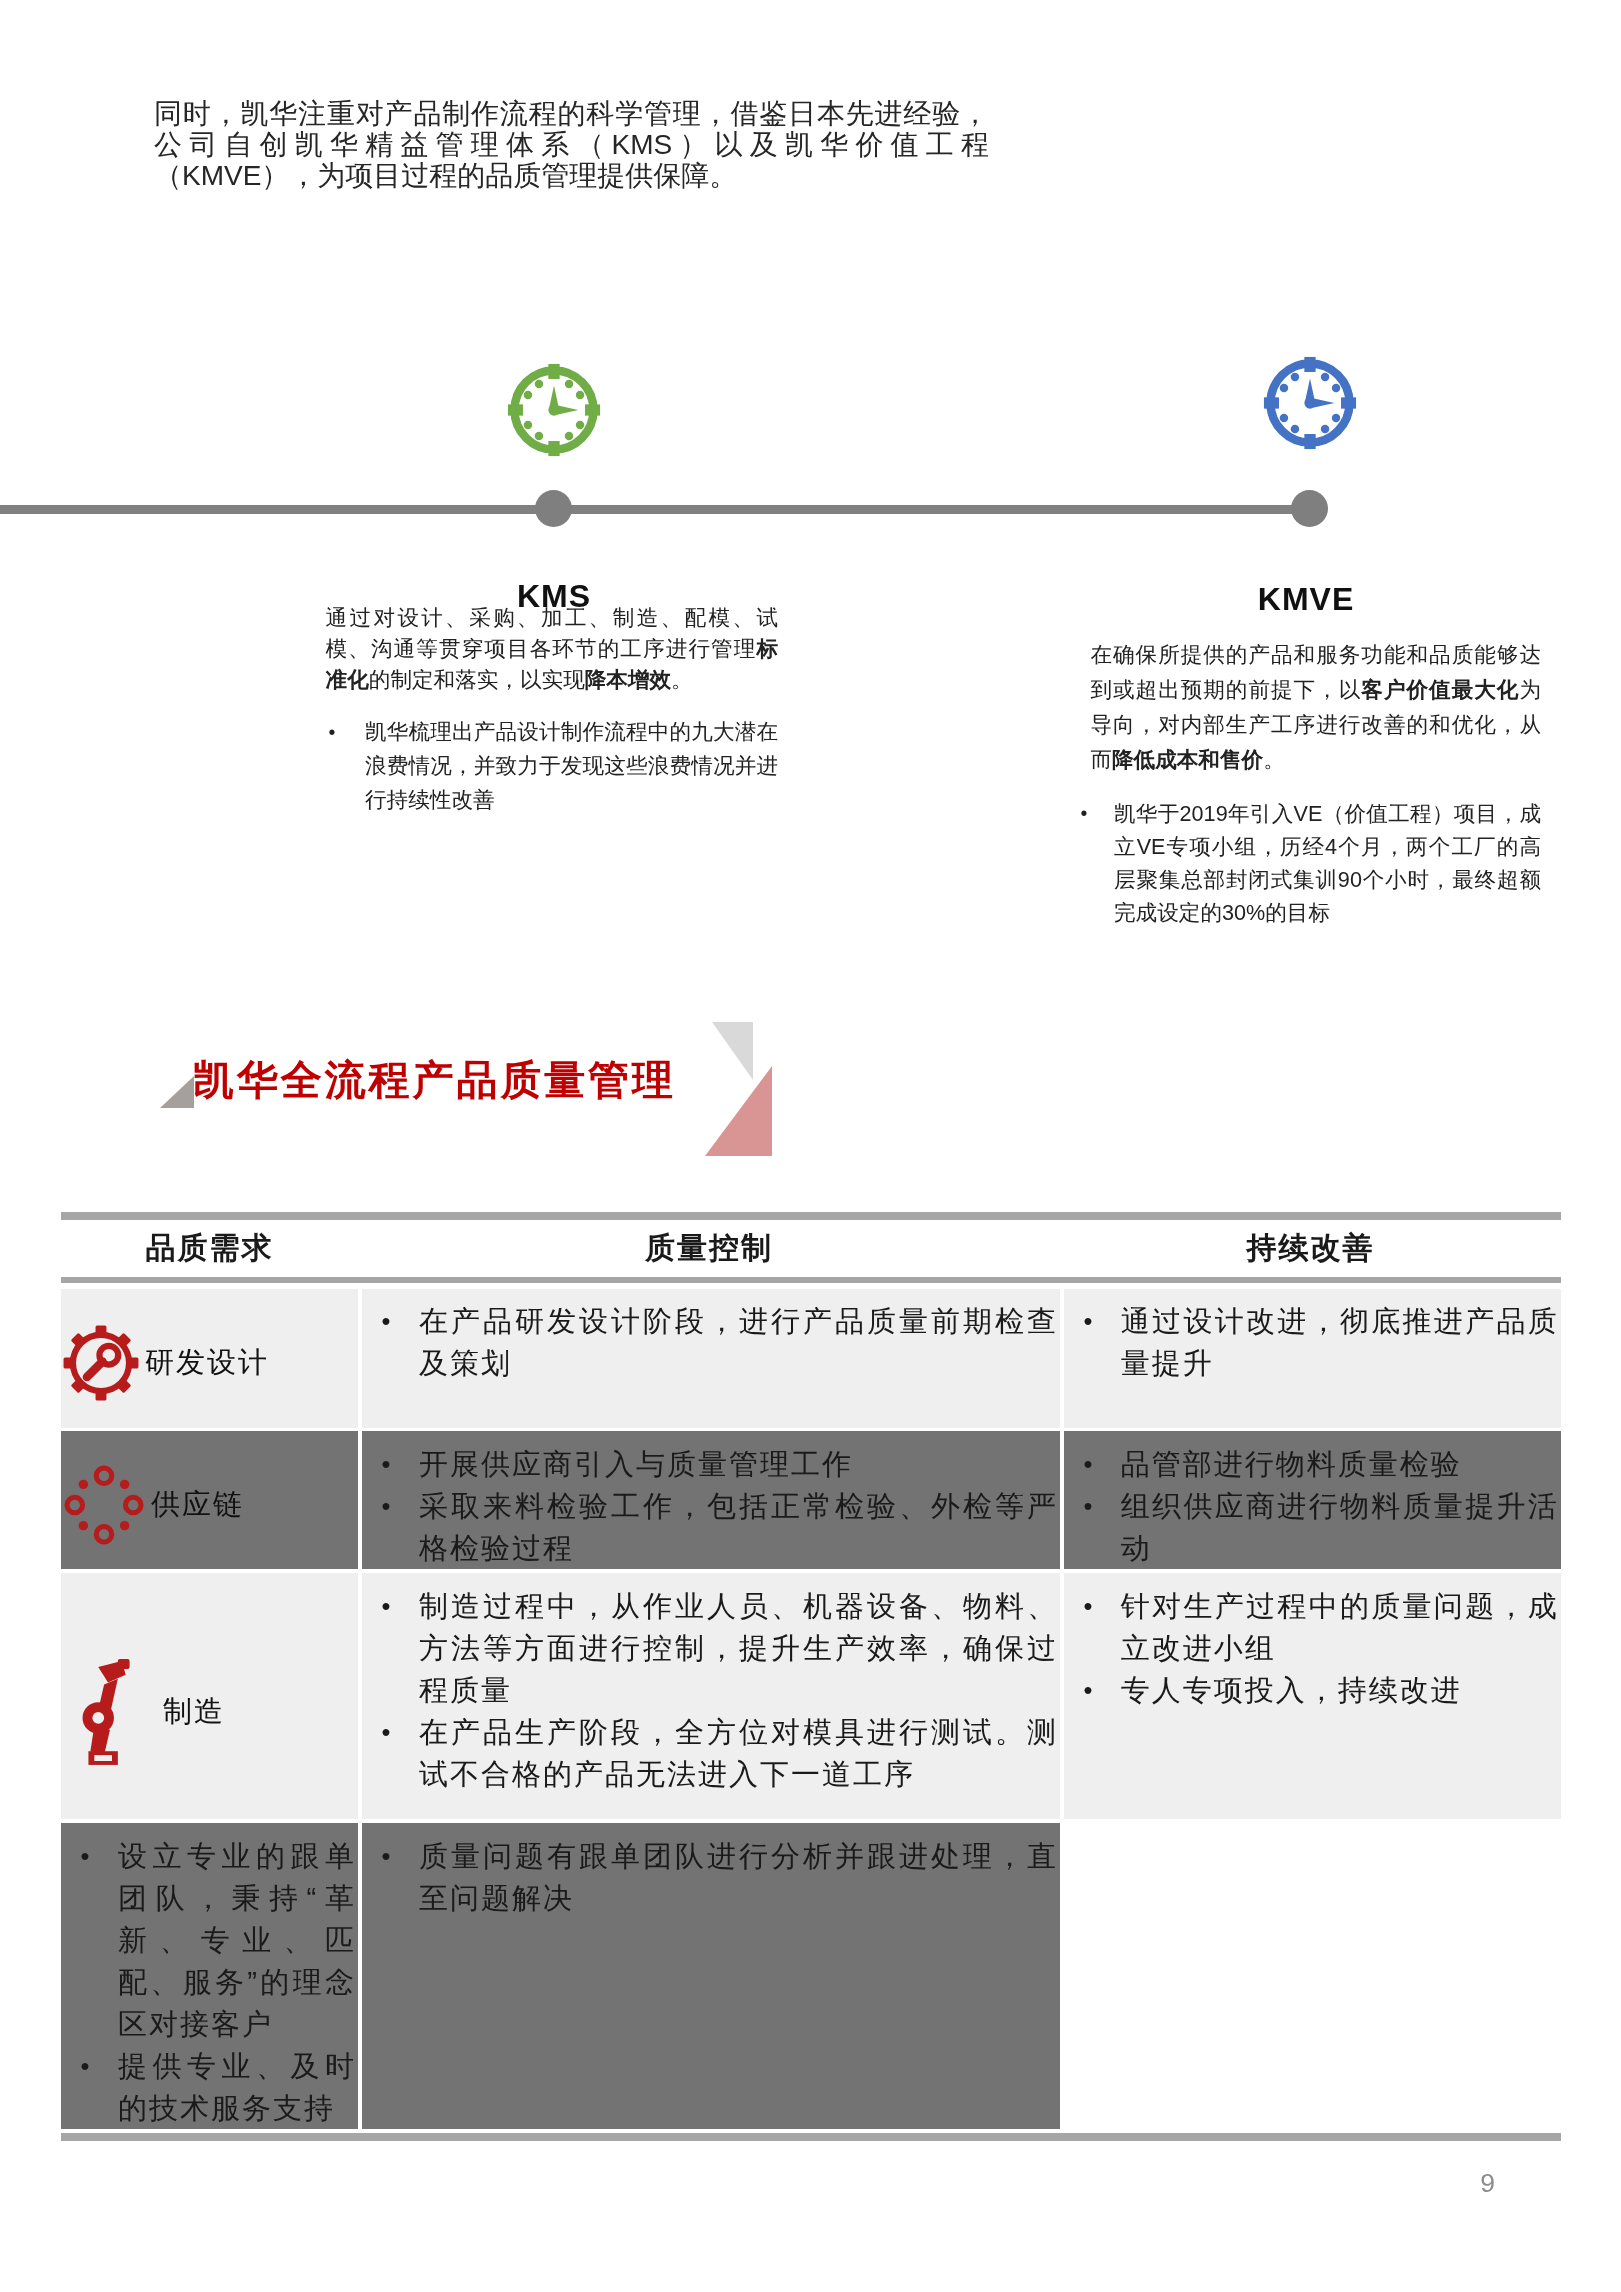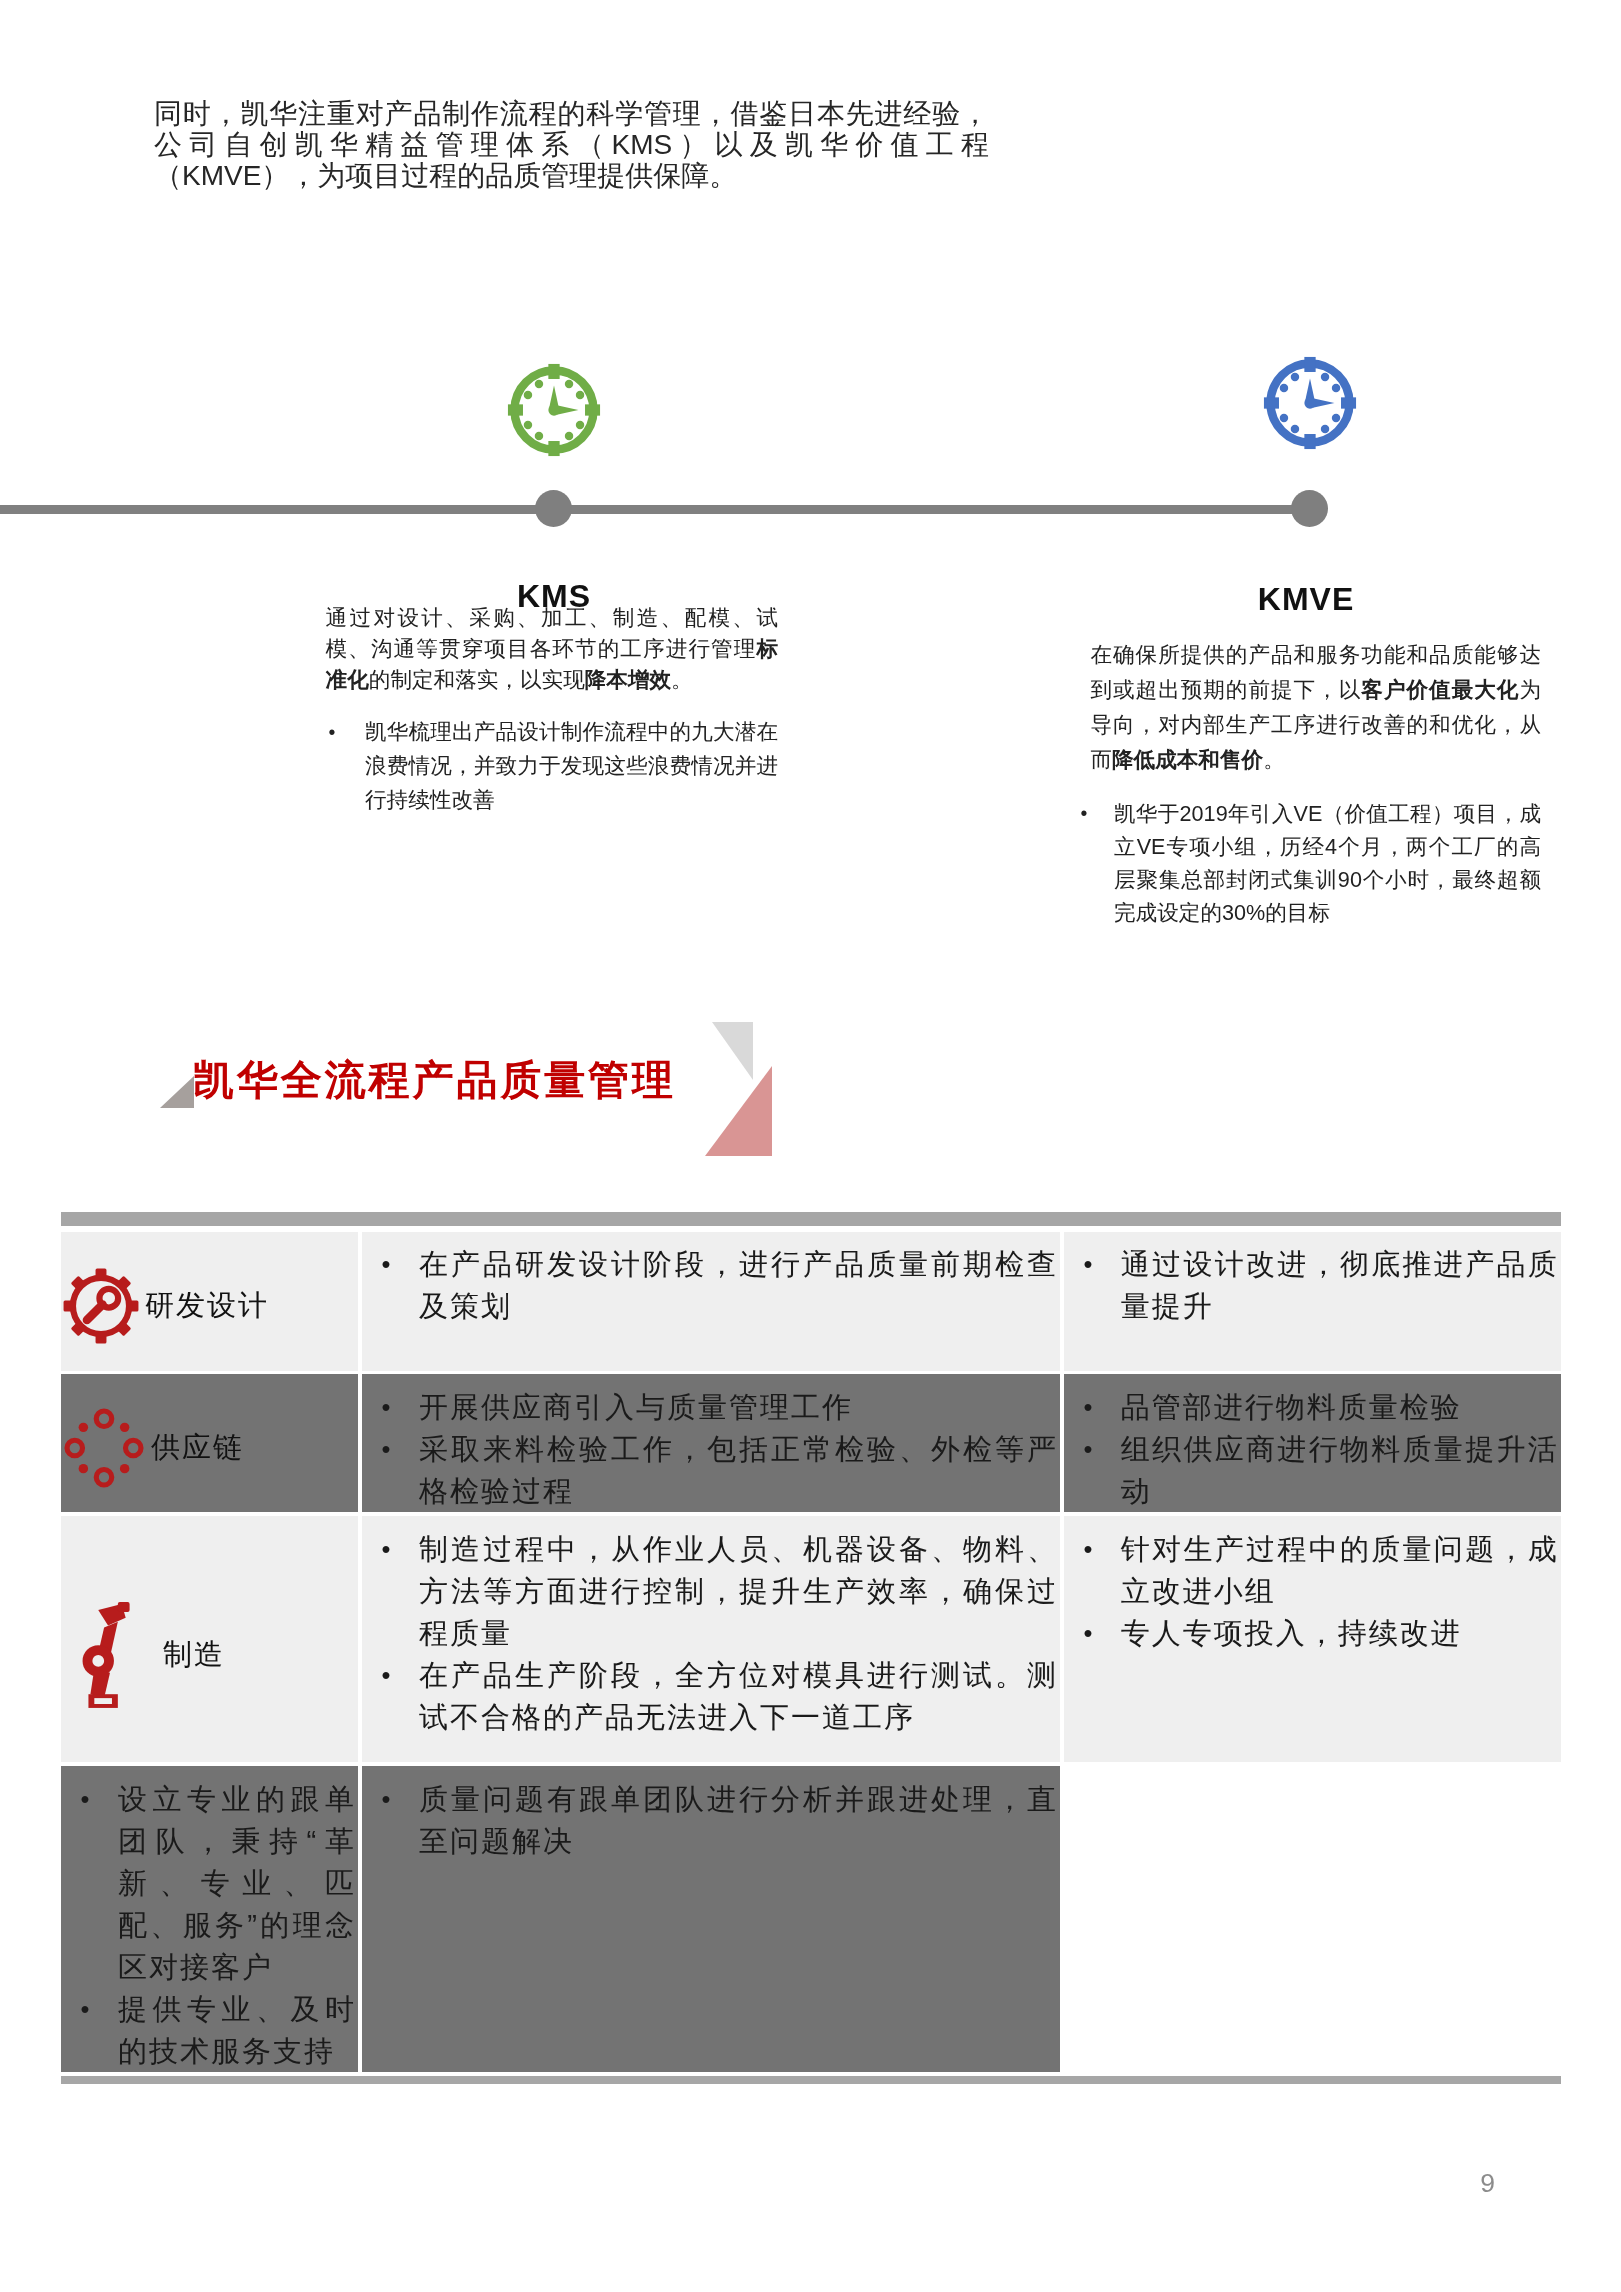--- a/index.html
+++ b/index.html
@@ -140,20 +140,25 @@
   </ul>
 </div>
 
 <div class="tri tri-left"></div>
 <h1 class="abs sec-title">凯华全流程产品质量管理</h1>
 <div class="tri tri-gray"></div>
 <div class="tri tri-red"></div>
 
 <div class="abs qtable">
   <div class="t-line-thick"></div>
+  <div class="t-header">
+    <div class="hcell">品质需求</div>
+    <div class="hcell">质量控制</div>
+    <div class="hcell">持续改善</div>
+  </div>
   <div class="t-line-thin"></div>
 
   <div class="t-row gray r1">
     <div class="cell iconcell">
       <svg width="80" height="78" viewBox="0 0 100 100">
         <g fill="#b71c1c">
           <rect x="43" y="2" width="14" height="14" rx="2"></rect>
           <rect x="43" y="84" width="14" height="14" rx="2"></rect>
           <rect x="2" y="43" width="14" height="14" rx="2"></rect>
           <rect x="84" y="43" width="14" height="14" rx="2"></rect>

